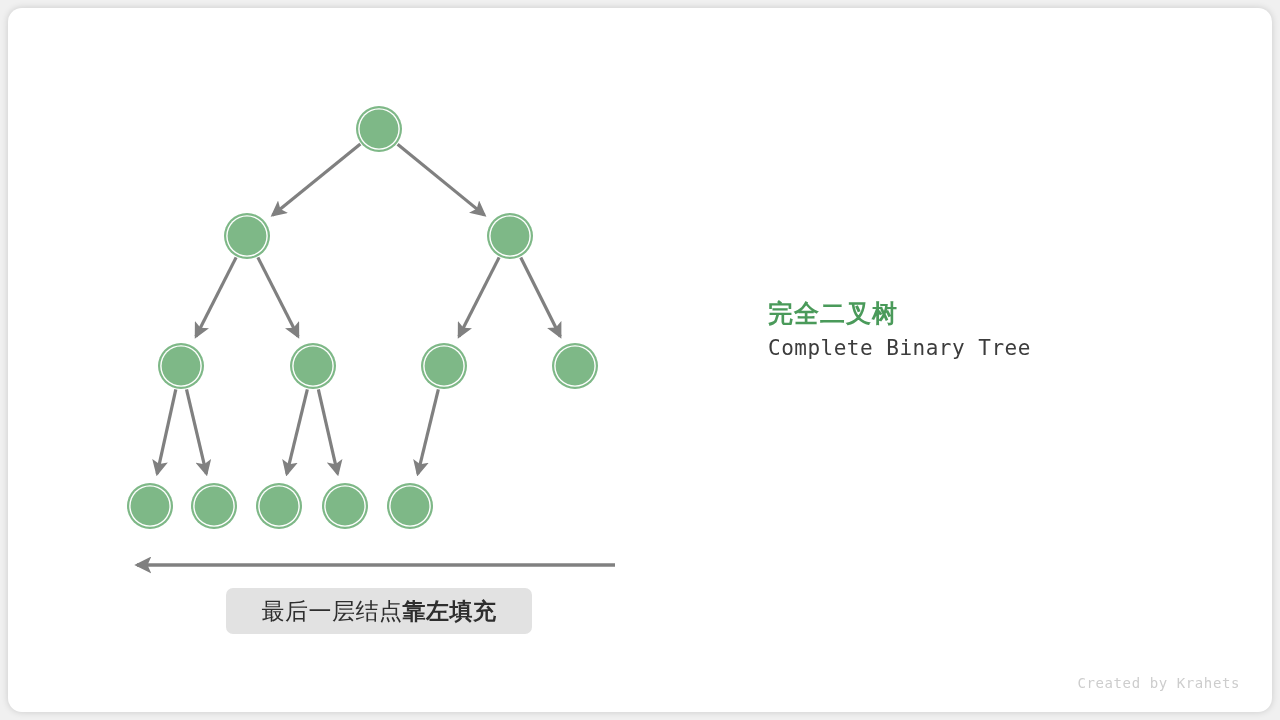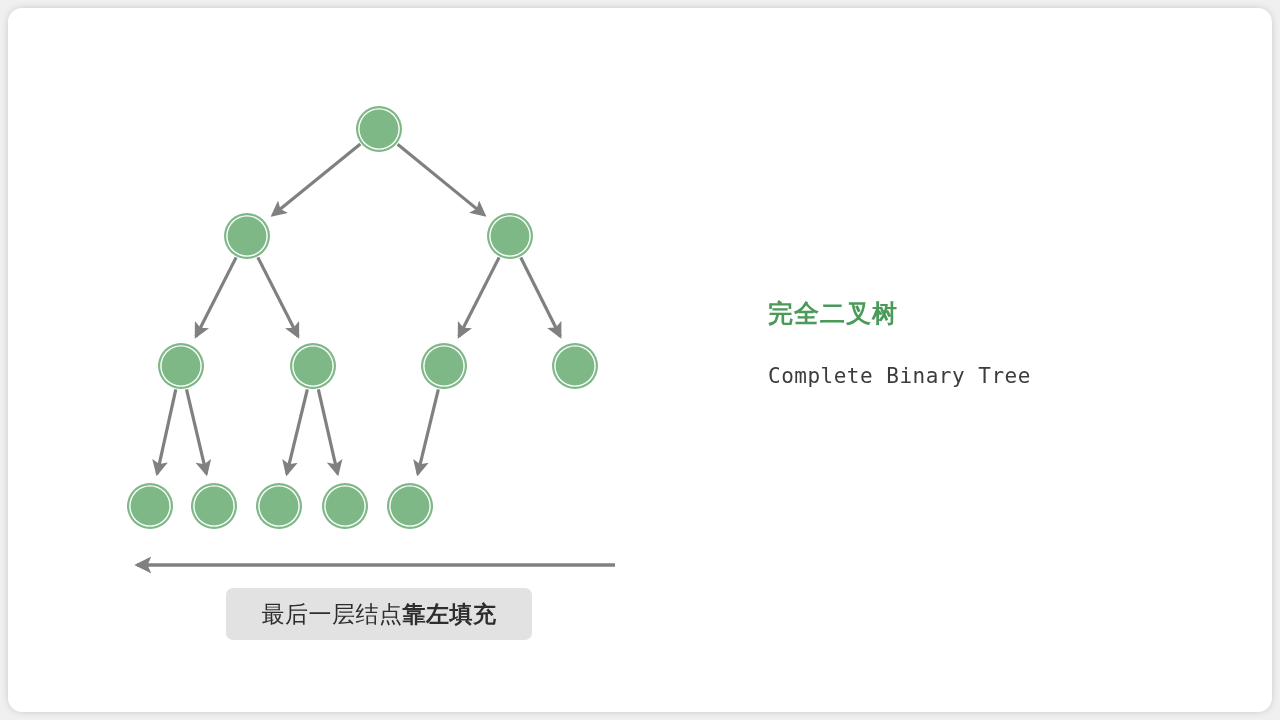--- a/index.html
+++ b/index.html
@@ -40,34 +40,34 @@
   }
   .title-cn {
     font-size: 25px;
     font-weight: bold;
     color: #4a9a5a;
     letter-spacing: 1px;
     line-height: 34px;
     white-space: nowrap;
   }
   .title-en {
-    margin-top: 32px;
+    margin-top: 4px;
     font-family: "DejaVu Sans Mono", "Liberation Mono", monospace;
     font-size: 21px;
     color: #3c3c3c;
     letter-spacing: 0.5px;
     line-height: 28px;
     white-space: nowrap;
   }
   .badge {
     position: absolute;
     left: 226px;
     top: 588px;
     width: 306px;
-    height: 52px;
+    height: 46px;
     background: #e2e2e2;
     border-radius: 7px;
     display: flex;
     align-items: center;
     justify-content: center;
     box-sizing: border-box;
   }
   .badge-text {
     font-size: 23px;
     color: #2e2e2e;
@@ -189,13 +189,14 @@
 
   <div class="title-block">
     <div class="title-cn">完全二叉树</div>
     <div class="title-en">Complete Binary Tree</div>
   </div>
 
   <div class="badge">
     <div class="badge-text"><span>最后一层结点</span><span class="em">靠左填充</span></div>
   </div>
 
+  <div class="footer">Created by Krahets</div>
 </div>
 
 </body></html>

